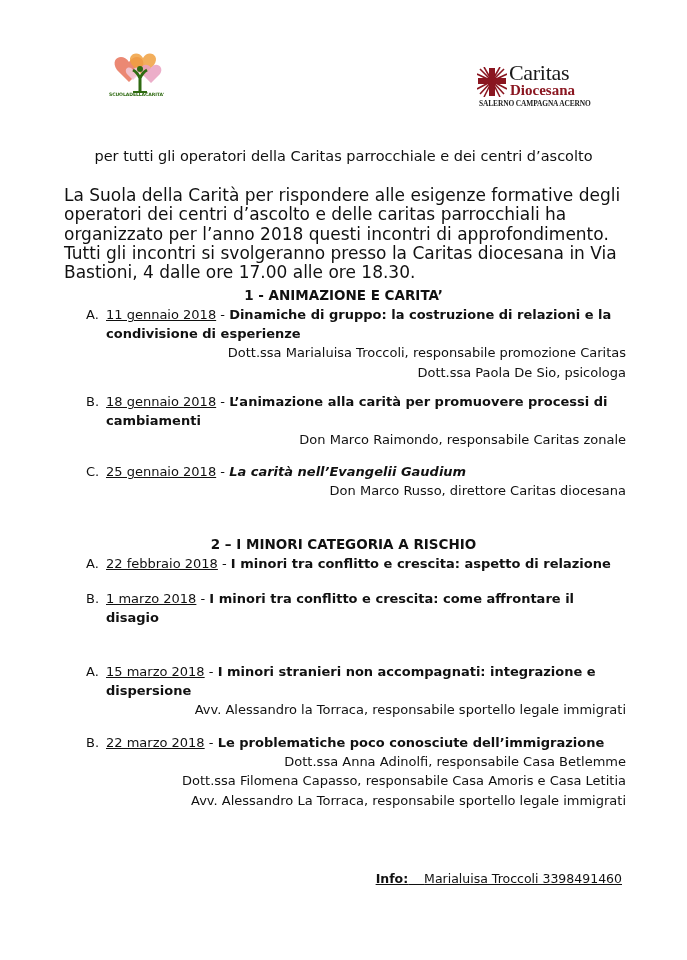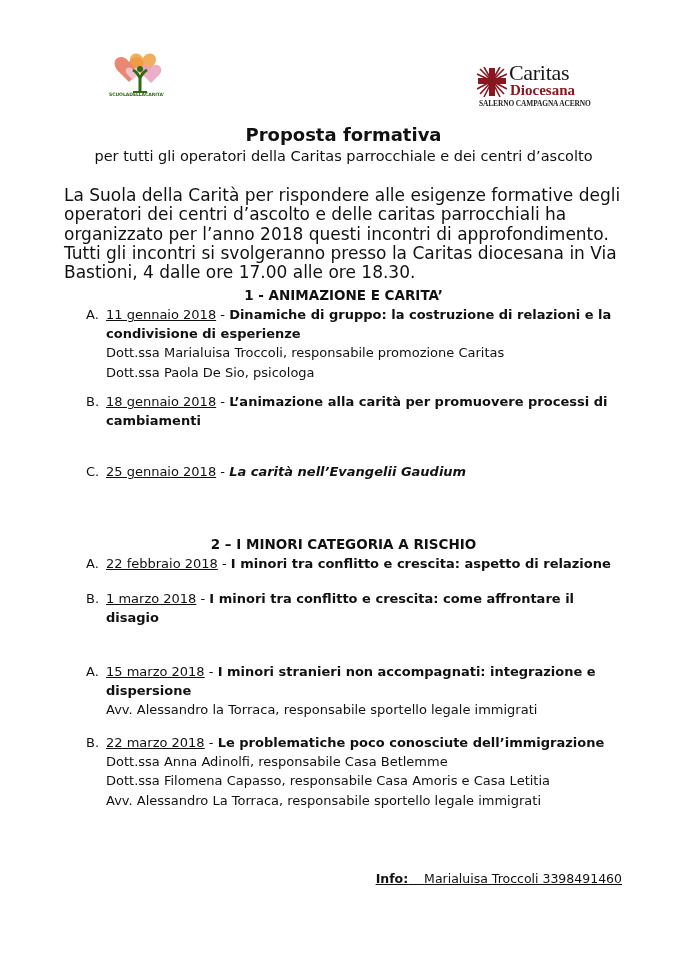--- a/index.html
+++ b/index.html
@@ -64,21 +64,21 @@
 
     .item {
       position: absolute; left: 86px; width: 540px;
       font-size: 13px; line-height: 19.2px; color: #111;
     }
     .item .row { position: relative; padding-left: 20px; }
     .item .letter { position: absolute; left: 0; top: 0; }
     .item .date { text-decoration: underline; text-align: center; }
     .item .topic { font-weight: bold; }
     .item .topic.italic { font-style: italic; }
-    .item .speaker { padding-left: 20px; }
+    .item .speaker { padding-left: 20px; text-align: right; }
     .item .speaker.indent { padding-left: 22px; }
 
     .contact {
       position: absolute; right: 65px; top: 830px; text-align: right;
       font-size: 12.5px; line-height: 15.5px; color: #111;
     }
     .contact .line { white-space: nowrap; text-decoration: underline; margin-top: 37px; }
     .contact b { font-weight: bold; }
   </style>
 </head>
@@ -118,48 +118,49 @@
           <line x1="15" y1="14" x2="7" y2="30"></line>
             <line x1="15" y1="14" x2="23" y2="30"></line>
         </g>
       </g>
     </svg>
     <div class="caritas">Caritas</div>
     <div class="diocesana">Diocesana</div>
     <div class="city">SALERNO CAMPAGNA ACERNO</div>
   </div>
 
-  <div class="title">Proposta formativa</div>
   <div class="subtitle">per tutti gli operatori della Caritas parrocchiale e dei centri d’ascolto</div>
 
   <div class="intro">La Suola della Carità per rispondere alle esigenze formative degli operatori dei centri d’ascolto e delle caritas parrocchiali ha organizzato per l’anno 2018 questi incontri di approfondimento. Tutti gli incontri si svolgeranno presso la Caritas diocesana in Via Bastioni, 4 dalle ore 17.00 alle ore 18.30.</div>
 
   <div class="section-title" style="top:283px">1 - ANIMAZIONE E CARITA’</div>
 
   <div class="item" style="top:301px">
     <div class="row">
       <span class="letter">A.</span>
       <span class="date">11 gennaio 2018</span><span> - </span><span class="topic">Dinamiche di gruppo: la costruzione di relazioni e la condivisione di esperienze</span>
     </div>
     <div class="speaker">Dott.ssa Marialuisa Troccoli, responsabile promozione Caritas</div>
     <div class="speaker">Dott.ssa Paola De Sio, psicologa</div>
   </div>
 
   <div class="item" style="top:388px">
     <div class="row">
       <span class="letter">B.</span>
       <span class="date">18 gennaio 2018</span><span> - </span><span class="topic">L’animazione alla carità per promuovere processi di cambiamenti</span>
     </div>
+    <div class="speaker">Don Marco Raimondo, responsabile Caritas zonale</div>
   </div>
 
   <div class="item" style="top:458px">
     <div class="row">
       <span class="letter">C.</span>
       <span class="date">25 gennaio 2018</span><span> - </span><span class="topic italic">La carità nell’Evangelii Gaudium</span>
     </div>
+    <div class="speaker indent">Don Marco Russo, direttore Caritas diocesana</div>
   </div>
 
   <div class="section-title" style="top:532px">2 – I MINORI CATEGORIA A RISCHIO</div>
 
   <div class="item" style="top:550px">
     <div class="row">
       <span class="letter">A.</span>
       <span class="date">22 febbraio 2018</span><span> - </span><span class="topic">I minori tra conflitto e crescita: aspetto di relazione</span>
     </div>
   </div>

